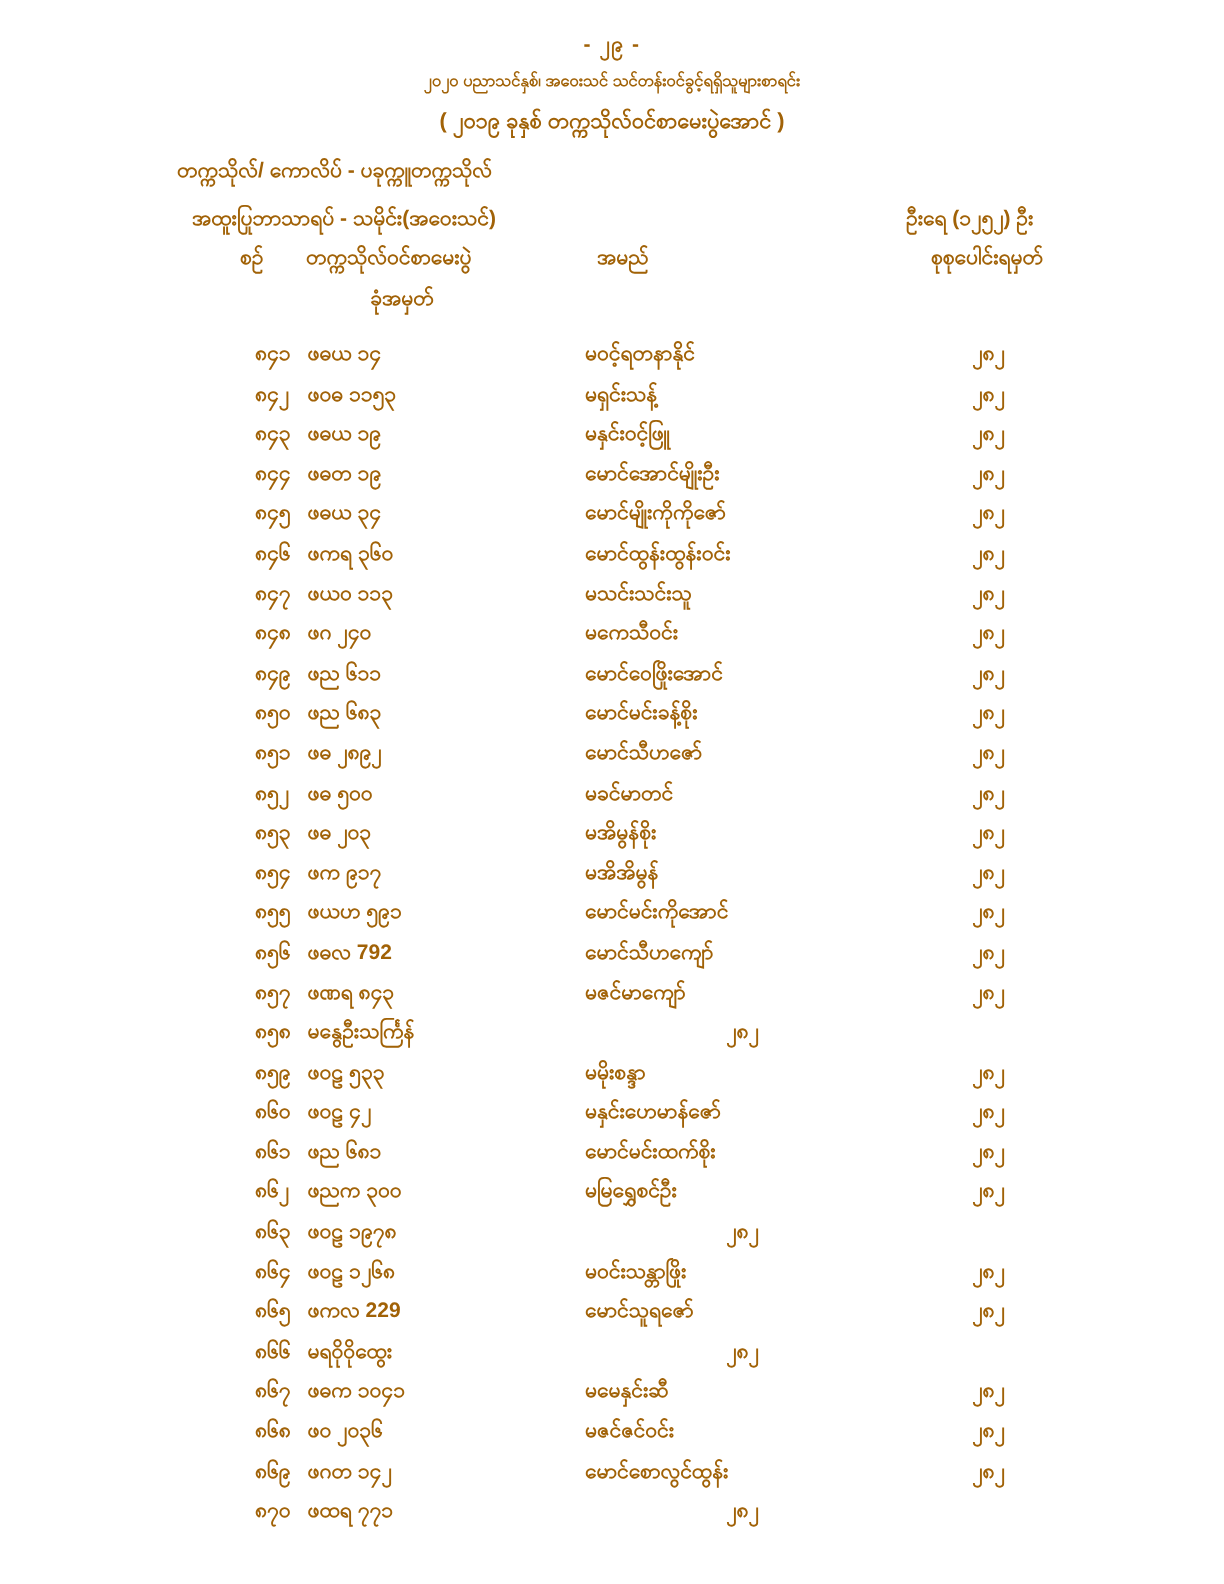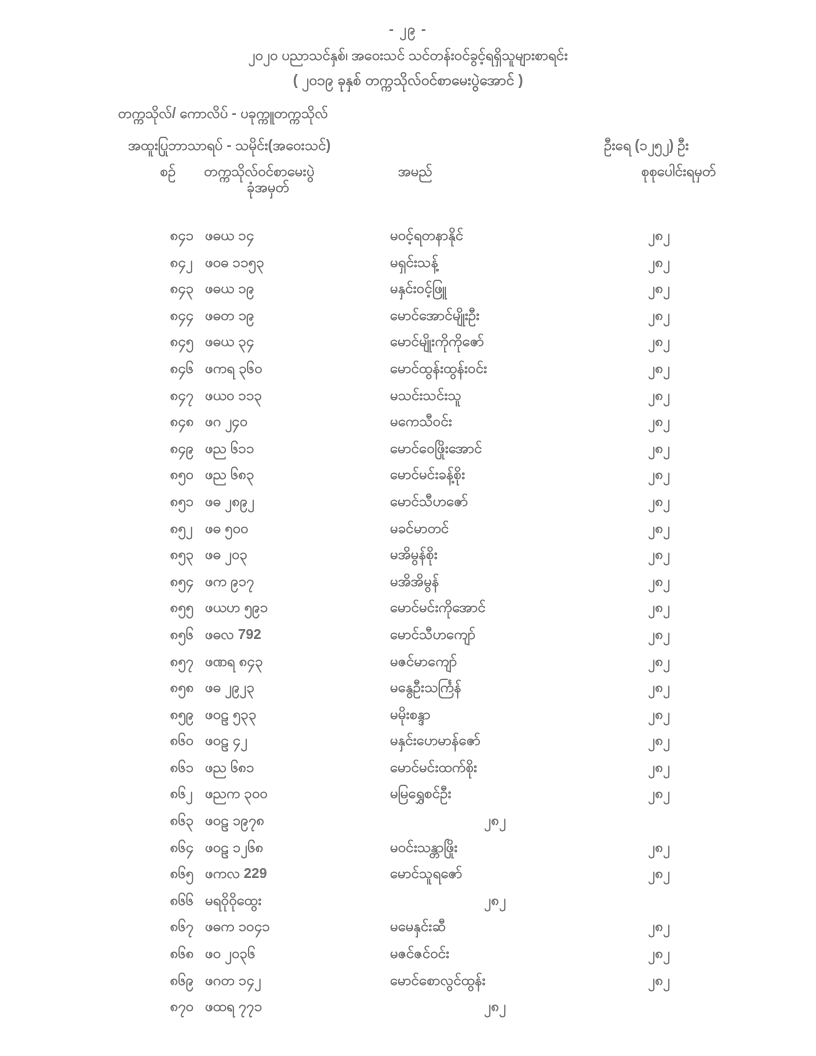--- a/index.html
+++ b/index.html
@@ -5,39 +5,39 @@
   html, body {
     margin: 0;
     padding: 0;
     background: #ffffff;
   }
   .page {
     position: relative;
     width: 816px;
     height: 1028px;
     background: #ffffff;
-    color: #737373;
+    color: #a16207;
     font-family: "Liberation Sans", sans-serif;
     font-weight: bold;
     font-size: 14px;
     overflow: hidden;
   }
   .abs { position: absolute; white-space: nowrap; }
   .centered { left: 0; width: 816px; text-align: center; }
   .page-number { top: 20px; font-size: 14px; letter-spacing: 1px; }
-  .doc-title { top: 46px; font-size: 14px; }
+  .doc-title { top: 46px; font-size: 11px; }
   .doc-subtitle { top: 71px; font-size: 14.5px; }
   .univ-line { left: 118px; top: 104px; }
   .subject-line { left: 128px; top: 136px; }
   .count-line { left: 604px; top: 136px; }
   .colhead-serial { left: 160px; top: 162px; }
   .colhead-roll { left: 204px; top: 162px; }
   .colhead-name { left: 398px; top: 162px; }
-  .colhead-total { left: 600px; top: 162px; width: 116px; text-align: right; }
-  .colhead-roll2 { left: 204px; top: 178px; width: 128px; text-align: center; }
+  .colhead-total { left: 600px; top: 162px; width: 116px; text-align: center; }
+  .colhead-roll2 { left: 204px; top: 189px; width: 128px; text-align: center; }
 
   .table-body {
     position: absolute;
     left: 158px;
     top: 222px;
     width: 560px;
   }
   .row {
     display: grid;
     grid-template-columns: 47px 185px 210px 118px;
@@ -172,21 +172,20 @@
         <div class="cell total-cell">၂၈၂</div>
       </div>
       <div class="row">
         <div class="cell serial-cell">၈၅၇</div>
         <div class="cell roll-cell">ဖဏရ ၈၄၃</div>
         <div class="cell name-cell">မဇင်မာကျော်</div>
         <div class="cell total-cell">၂၈၂</div>
       </div>
       <div class="row">
         <div class="cell serial-cell">၈၅၈</div>
-        <div class="cell roll-cell">ဖဓ ၂၉၂၃</div>
         <div class="cell name-cell">မနွေဦးသင်္ကြန်</div>
         <div class="cell total-cell">၂၈၂</div>
       </div>
       <div class="row">
         <div class="cell serial-cell">၈၅၉</div>
         <div class="cell roll-cell">ဖဝဠ ၅၃၃</div>
         <div class="cell name-cell">မမိုးစန္ဒာ</div>
         <div class="cell total-cell">၂၈၂</div>
       </div>
       <div class="row">

